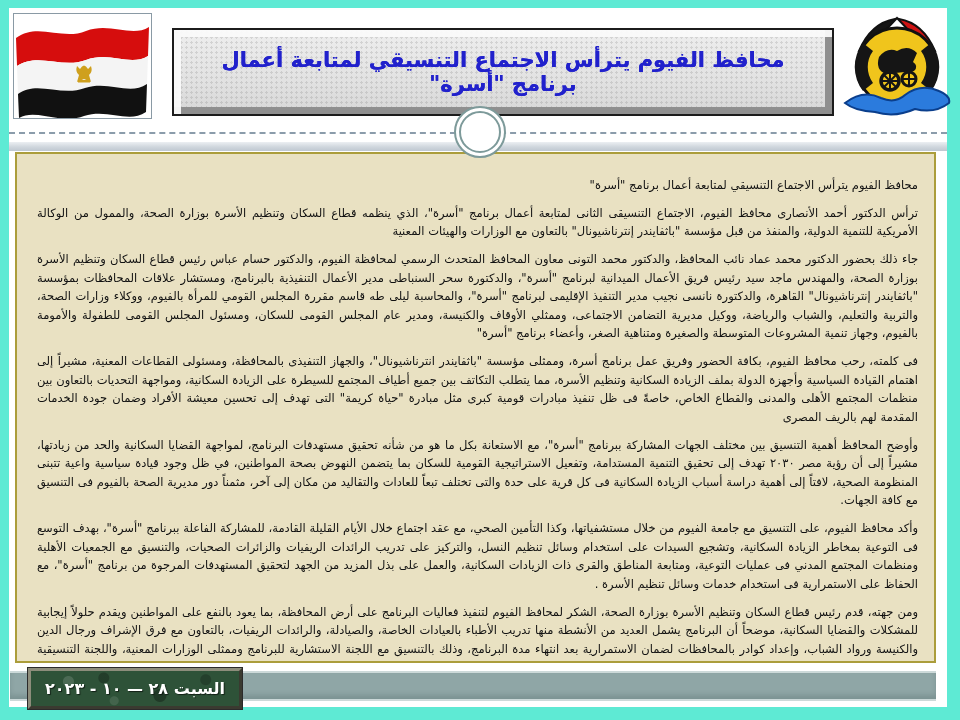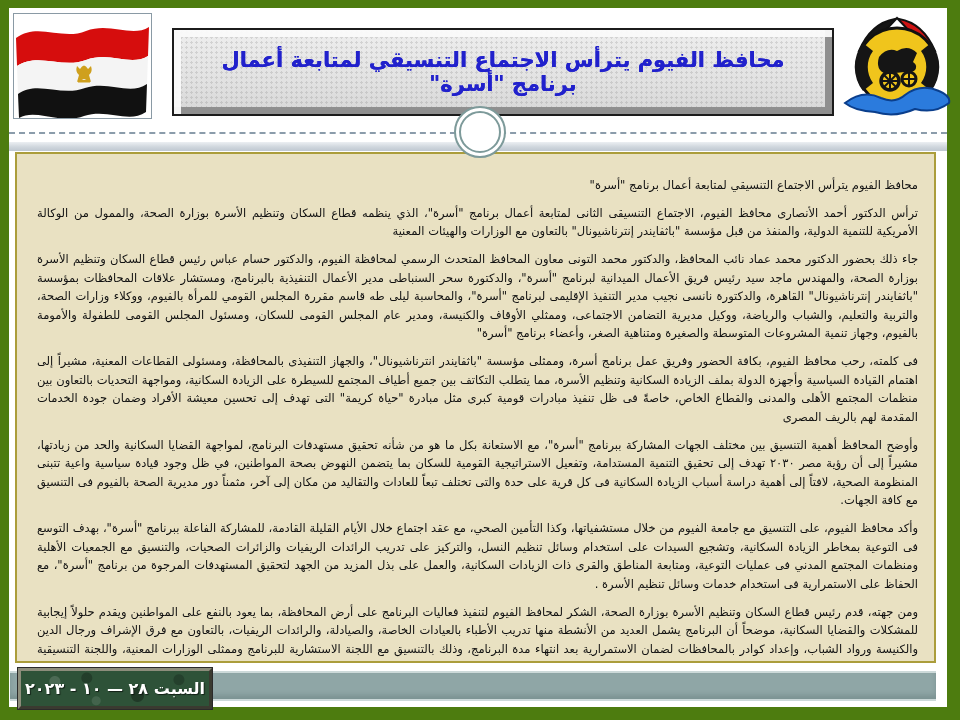--- a/index.html
+++ b/index.html
@@ -1,21 +1,21 @@
 <!DOCTYPE html>
 <html lang="ar"><head>
 <meta charset="utf-8">
 <style>
   * { box-sizing: border-box; margin: 0; padding: 0; }
   body { font-family: "DejaVu Sans", sans-serif; }
 
   .page {
     position: relative;
     width: 960px; height: 720px;
-    background: #4d7c0f;
+    background: #5eead4;
     overflow: hidden;
   }
   .inner-sheet {
     position: absolute;
     left: 9px; top: 8px; right: 13px; bottom: 13px;
     background: #ffffff;
   }
 
   
   .flag-box {
@@ -99,22 +99,22 @@
   
   .bottom-strip {
     position: absolute; left: 10px; top: 671px;
     width: 926px; height: 30px;
     background: #8fa6a6;
     border-top: 2px solid #ccd9d9;
     border-bottom: 2px solid #ccd9d9;
     box-shadow: inset 0 -4px 5px rgba(40,60,60,0.18);
   }
   .date-box {
-    position: absolute; left: 18px; top: 668px;
-    width: 194px; height: 41px;
+    position: absolute; left: 28px; top: 668px;
+    width: 214px; height: 41px;
     background:
       radial-gradient(circle at 18% 30%, rgba(255,255,255,0.14) 0 5px, transparent 6px),
       radial-gradient(circle at 62% 70%, rgba(0,0,0,0.30) 0 6px, transparent 7px),
       radial-gradient(circle at 84% 25%, rgba(0,0,0,0.22) 0 5px, transparent 6px),
       radial-gradient(circle at 40% 85%, rgba(255,255,255,0.10) 0 4px, transparent 5px),
       radial-gradient(circle at 35% 20%, rgba(0,0,0,0.25) 0 5px, transparent 6px),
       #2e5238;
     border: 3px solid;
     border-color: #8d8d7b #3a3a30 #3a3a30 #8d8d7b;
     box-shadow: 0 0 0 1px #2a2a2a;

